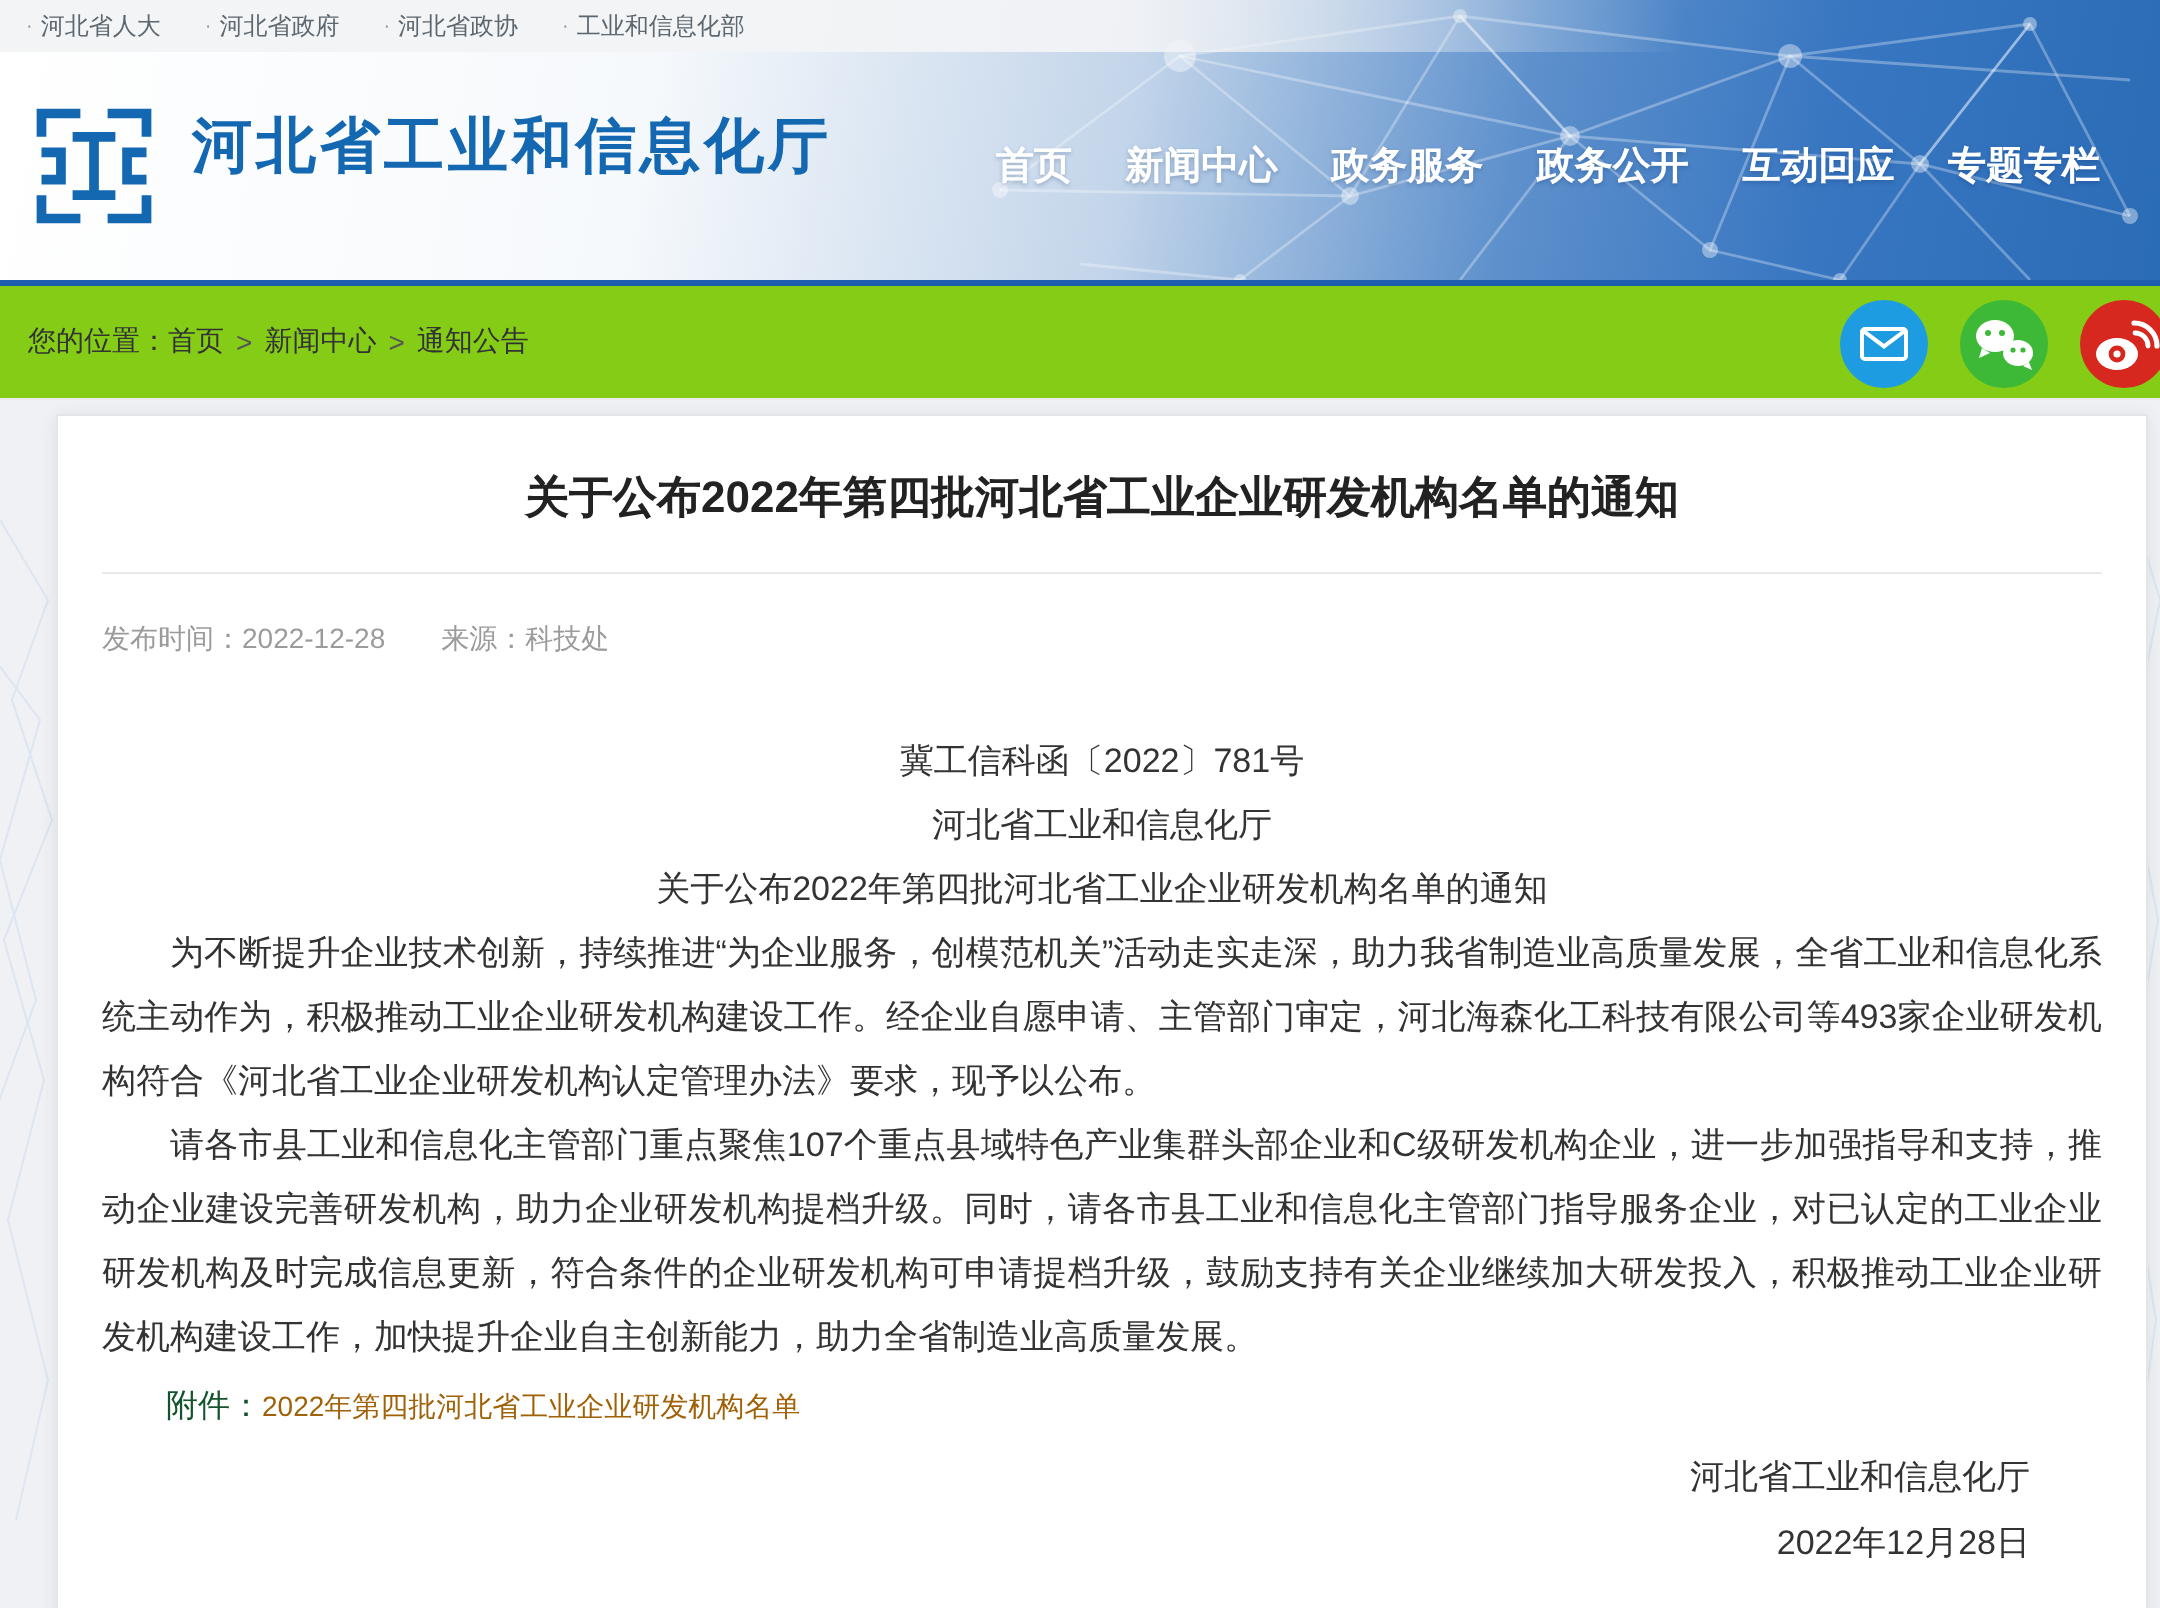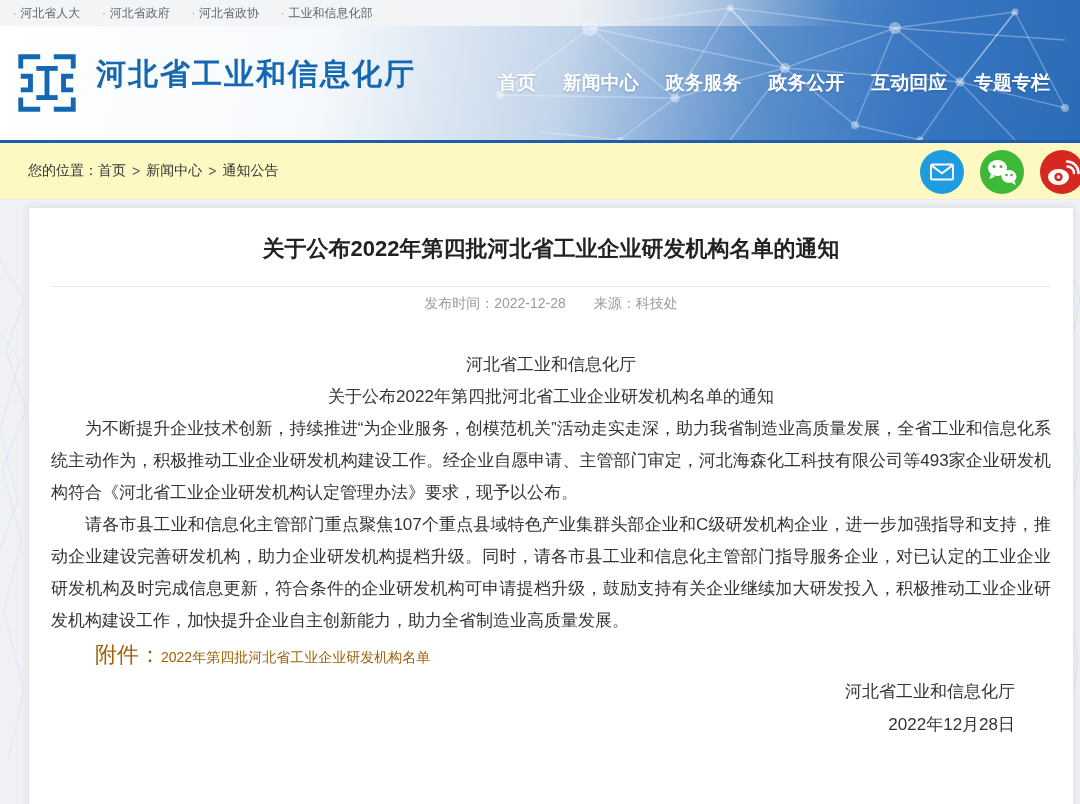--- a/index.html
+++ b/index.html
@@ -37,22 +37,22 @@
   .main-nav {
     position:absolute; left:498px; top:0; height:114px; width:552px;
     display:flex; align-items:center; justify-content:space-between;
   }
   .main-nav .nav-item {
     color:#fff; font-size:19px; font-weight:bold; cursor:pointer;
     text-shadow:0 1px 2px rgba(0,40,90,.25); white-space:nowrap;
   }
   
   .crumb-band {
-    position:relative; z-index:2; height:57px; background:#fef9c3;
-    display:flex; align-items:center; padding-left:28px;
+    position:relative; z-index:2; height:57px; background:#84cc16;
+    display:flex; align-items:center; padding-left:14px;
     font-size:14px; color:#333;
     border-bottom:1px solid #e9ebee;
   }
   .crumb-band a { color:#333; text-decoration:none; cursor:pointer; }
   .crumb-sep { margin:0 6px; color:#555; }
   .social { position:absolute; right:-4px; top:7px; display:flex; gap:16px; }
   .social .sicon { width:44px; height:44px; cursor:pointer; display:block; }
   
   .card {
     position:relative; z-index:1;
@@ -60,28 +60,28 @@
     background:#fff; border:1px solid #e3e5e8;
     box-shadow:0 1px 8px rgba(60,70,90,.10);
     padding:0 22px;
   }
   .article-title {
     margin-top:26px; text-align:center;
     font-size:22px; font-weight:bold; color:#222; line-height:30px;
   }
   .title-divider { margin-top:22px; border:none; border-top:1px solid #e9e9e9; }
   .article-meta {
-    margin-top:6px; text-align:center; font-size:14px; color:#9b9b9b; line-height:20px;
+    margin-top:22px; text-align:left; font-size:14px; color:#9b9b9b; line-height:20px;
   }
   .article-meta .meta-gap { display:inline-block; width:28px; }
   .doc-body { margin-top:36px; font-size:17px; color:#333; line-height:32px; }
   .doc-center { text-align:center; }
   .doc-para { text-indent:2em; text-align:justify; }
   .attach-line { margin-top:2px; }
-  .attach-label { font-size:22px; color:#a16207; margin-left:2em; }
+  .attach-label { font-size:16px; color:#14532d; margin-left:2em; }
   .attach-name { font-size:14px; color:#a16207; text-decoration:none; cursor:pointer; }
   .sign-block { margin-top:2px; text-align:right; padding-right:36px; line-height:33px; }
 </style>
 </head>
 <body>
 
 <svg class="page-pattern" width="1080" height="804" viewBox="0 0 1080 804">
   <g stroke="#cddcee" stroke-width="1" fill="none" opacity="0.55">
     <path d="M0 260 L24 300 L6 350 L26 410 L2 470 L22 540 L4 610 L24 690 L8 760"></path>
     <path d="M-10 320 L20 360 L0 430 L18 500 L-4 560"></path>
@@ -204,20 +204,21 @@
 </div>
 
 <div class="card">
   <h1 class="article-title">关于公布2022年第四批河北省工业企业研发机构名单的通知</h1>
   <hr class="title-divider">
   <div class="article-meta">
     <span>发布时间：2022-12-28</span><span class="meta-gap"></span><span>来源：科技处</span>
   </div>
 
   <div class="doc-body">
+    <div class="doc-center">冀工信科函〔2022〕781号</div>
     <div class="doc-center">河北省工业和信息化厅</div>
     <div class="doc-center">关于公布2022年第四批河北省工业企业研发机构名单的通知</div>
     <p class="doc-para">为不断提升企业技术创新，持续推进“为企业服务，创模范机关”活动走实走深，助力我省制造业高质量发展，全省工业和信息化系统主动作为，积极推动工业企业研发机构建设工作。经企业自愿申请、主管部门审定，河北海森化工科技有限公司等493家企业研发机构符合《河北省工业企业研发机构认定管理办法》要求，现予以公布。</p>
     <p class="doc-para">请各市县工业和信息化主管部门重点聚焦107个重点县域特色产业集群头部企业和C级研发机构企业，进一步加强指导和支持，推动企业建设完善研发机构，助力企业研发机构提档升级。同时，请各市县工业和信息化主管部门指导服务企业，对已认定的工业企业研发机构及时完成信息更新，符合条件的企业研发机构可申请提档升级，鼓励支持有关企业继续加大研发投入，积极推动工业企业研发机构建设工作，加快提升企业自主创新能力，助力全省制造业高质量发展。</p>
     <div class="attach-line">
       <span class="attach-label">附件：</span><a class="attach-name">2022年第四批河北省工业企业研发机构名单</a>
     </div>
     <div class="sign-block">
       <div>河北省工业和信息化厅</div>
       <div>2022年12月28日</div>

